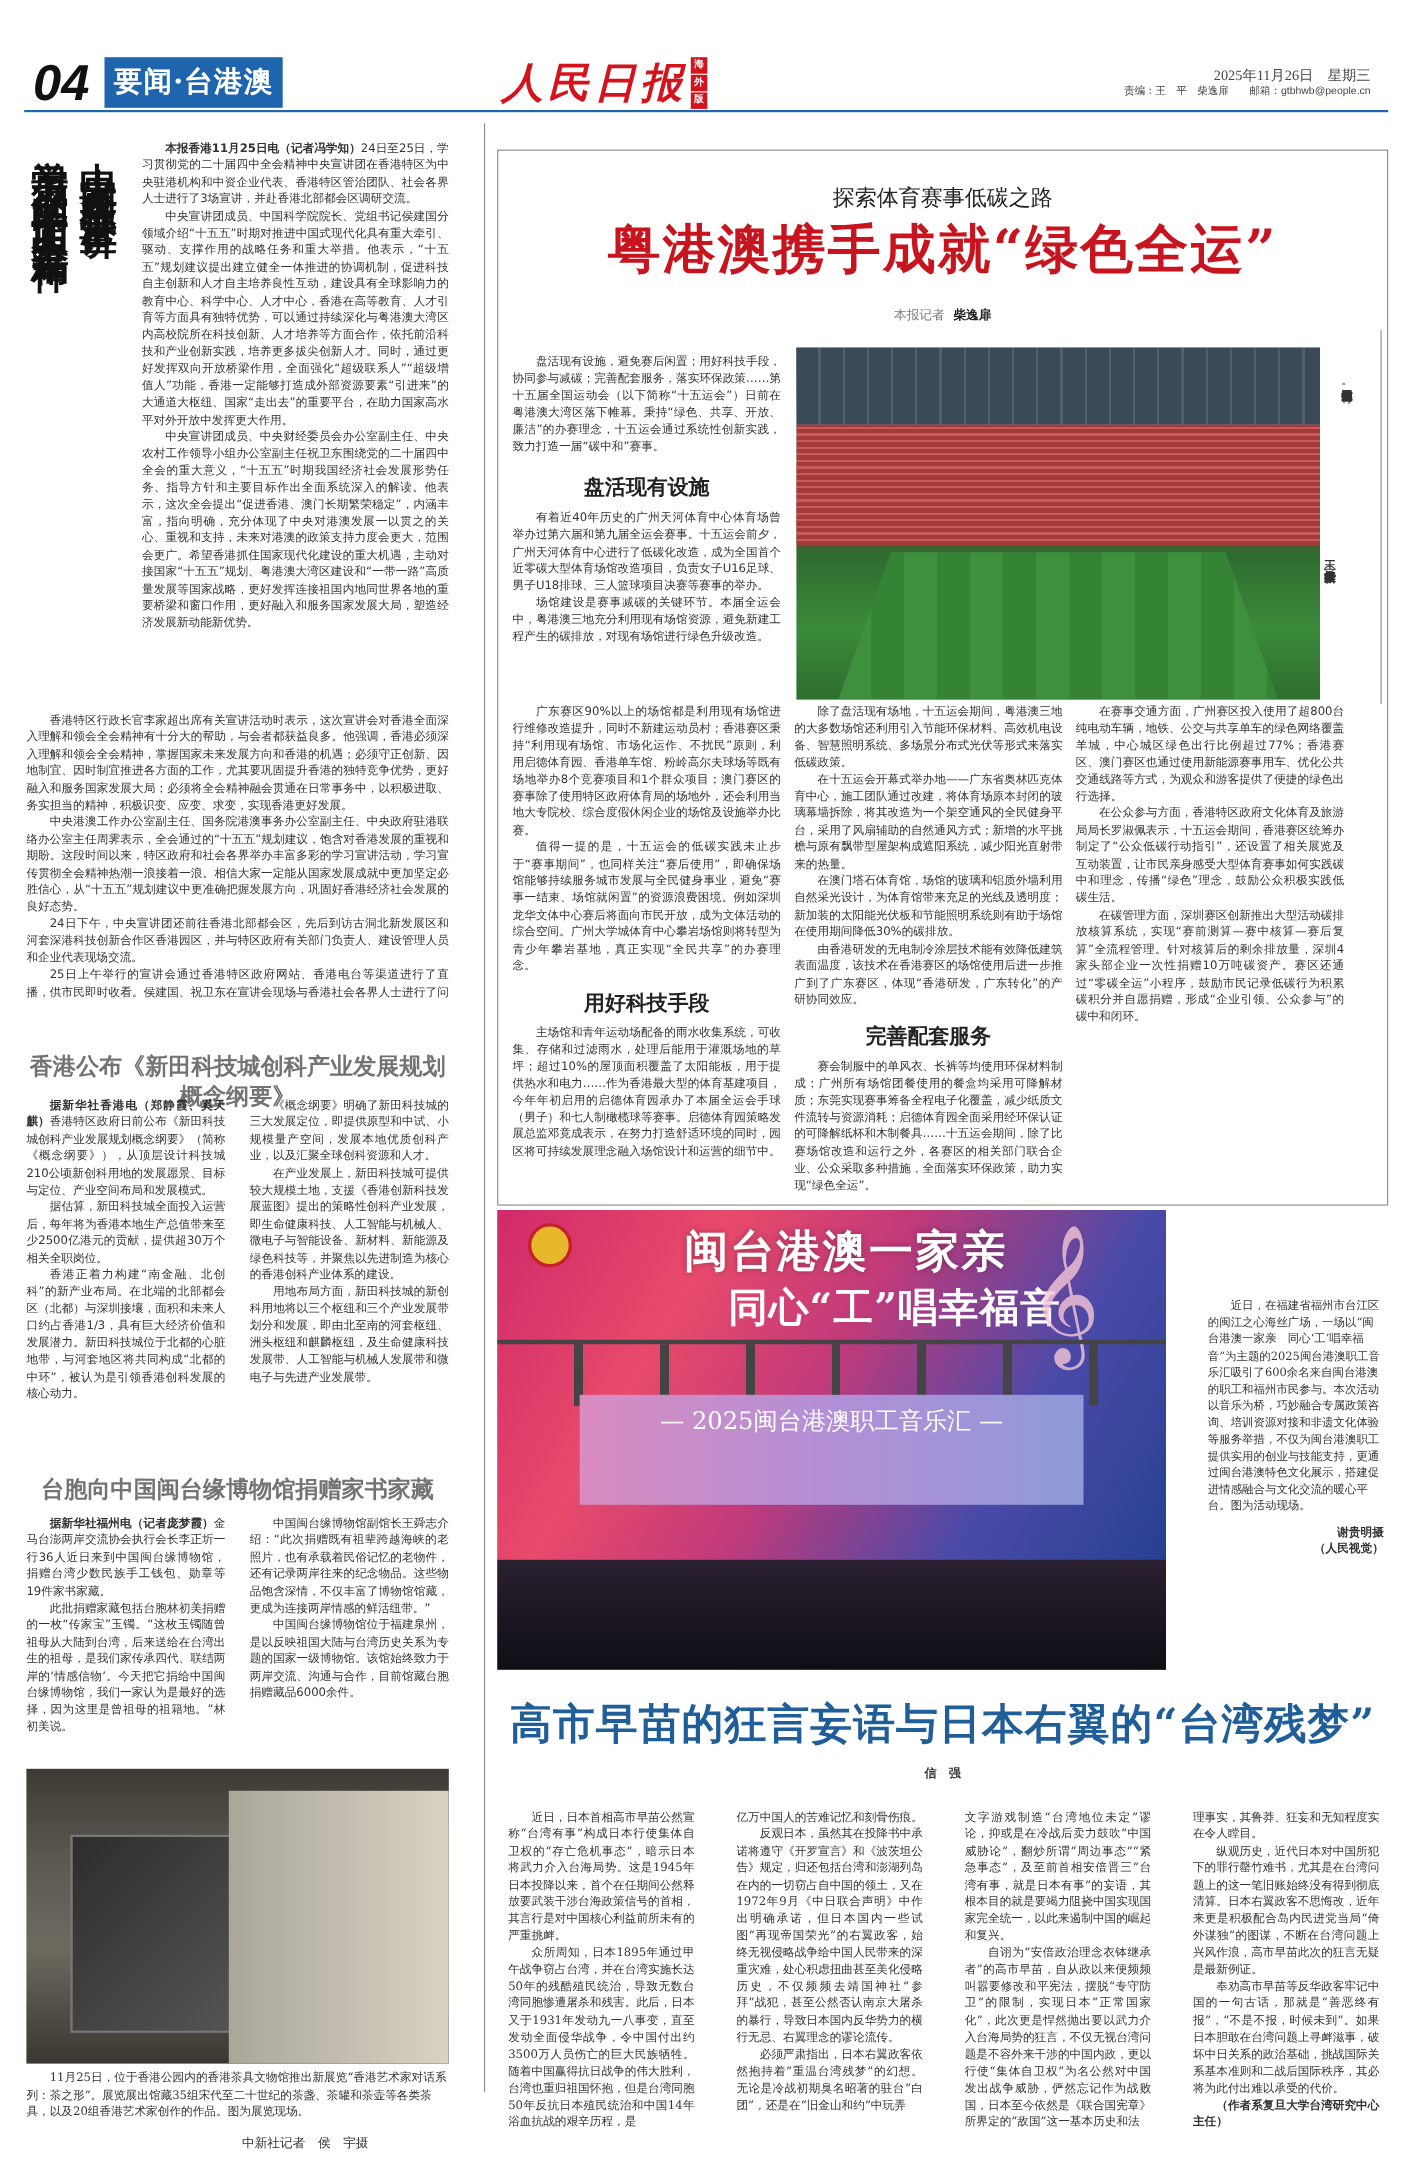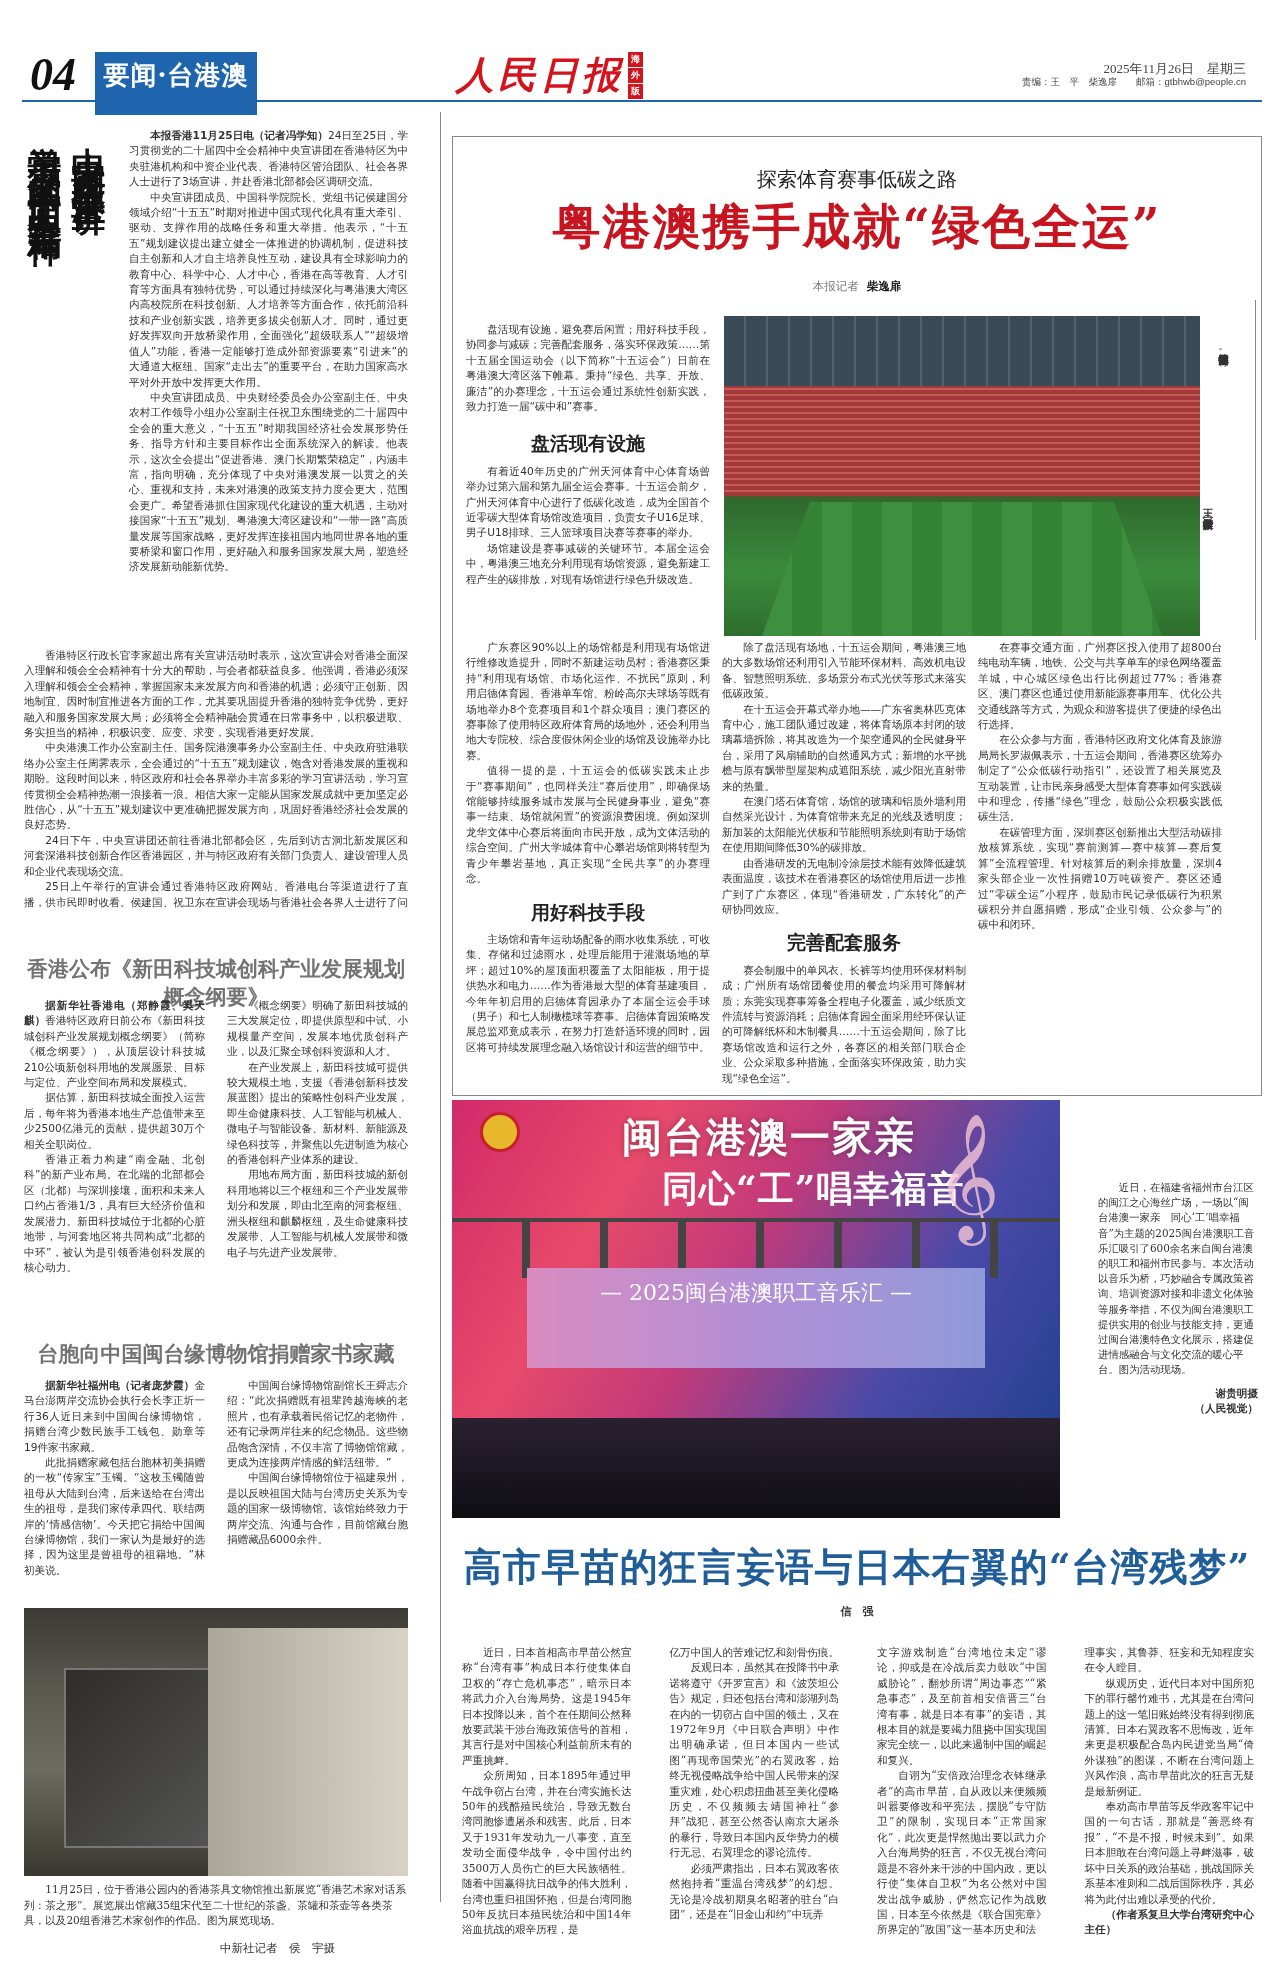--- a/index.html
+++ b/index.html
@@ -3,22 +3,22 @@
 <meta charset="utf-8">
 <style>
 *{box-sizing:border-box;margin:0;padding:0}
 body{width:1280px;height:1964px;background:#fff;position:relative;overflow:hidden;font-family:"DejaVu Serif","Liberation Serif",serif;color:#2a2a2a}
 .abs{position:absolute}
 .txt{font-size:10.6px;line-height:15.4px;text-align:justify;color:#333;font-family:"DejaVu Sans","Liberation Sans",sans-serif}
 .txt p{text-indent:2em}
 .txt p .lead{font-weight:bold}
 .serif{font-family:"DejaVu Serif","Liberation Serif",serif}
 
-.pg-num{left:30px;top:50px;font-size:46px;font-weight:bold;font-style:italic;font-family:Liberation Serif, serif;color:#111;line-height:50px}
-.section-tab{left:95px;top:52px;width:162px;height:63px;background:#1f65ae;color:#fff;font-size:26px;font-weight:bold;text-align:center;line-height:46px;font-family:"DejaVu Serif",serif;letter-spacing:1px}
+.pg-num{left:30px;top:50px;font-size:46px;font-weight:bold;font-style:italic;font-family:Liberation Sans, sans-serif;color:#111;line-height:50px}
+.section-tab{left:95px;top:52px;width:162px;height:46px;background:#1f65ae;color:#fff;font-size:26px;font-weight:bold;text-align:center;line-height:46px;font-family:"DejaVu Serif",serif;letter-spacing:1px}
 .masthead{left:456px;top:50px;height:50px;display:flex;align-items:center;gap:4px}
 .masthead .logo{font-size:38px;color:#d3141d;font-style:italic;font-weight:bold;font-family:"DejaVu Serif",serif;letter-spacing:4px}
 .masthead .ed{display:flex;flex-direction:column;gap:1px}
 .masthead .ed span{background:#d3141d;color:#fff;font-size:9px;width:15px;height:15px;text-align:center;line-height:15px;font-weight:bold}
 .date{right:34px;top:60px;font-size:13px;color:#444;font-family:"Liberation Serif",serif}
 .editors{right:34px;top:76px;font-size:9.5px;color:#444;font-family:Liberation Sans, sans-serif}
 .rule-top{left:22px;top:100px;width:1240px;height:2px;background:#1f65ae}
 
 .vhead{font-size:34px;font-weight:bold;writing-mode:vertical-rl;font-family:"DejaVu Serif",serif;color:#111;line-height:42px;letter-spacing:6px}
 .vrule{width:1px;background:#888}

